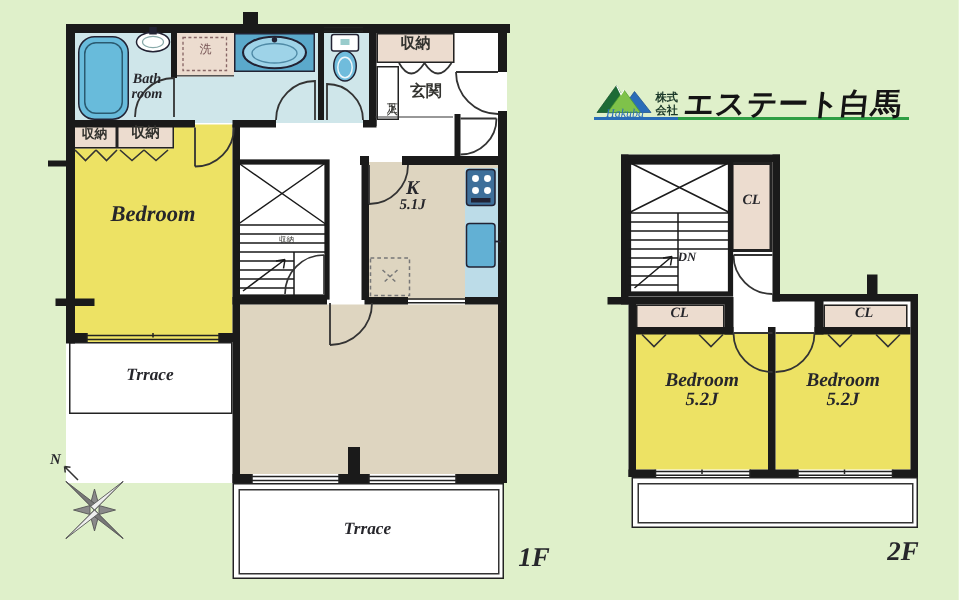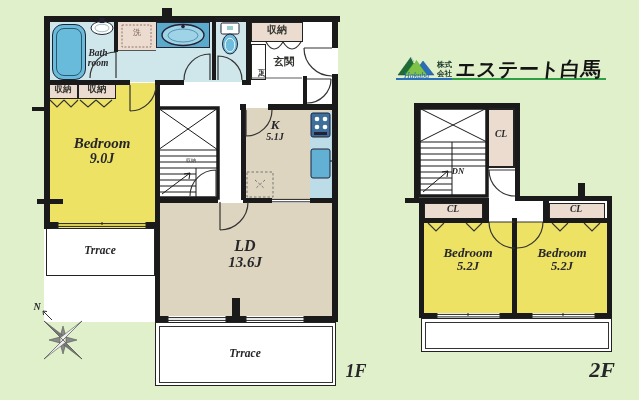--- a/index.html
+++ b/index.html
@@ -230,48 +230,43 @@
   <div class="lbl z7" style="left:78px;top:49px;width:40px;font-size:9.5px;"><span>Bath room</span></div>
   <div class="jp z7" style="left:48px;top:85px;width:30px;font-size:8.5px;"><span>収納</span></div>
   <div class="jp z7" style="left:78px;top:84px;width:38px;font-size:9.5px;"><span>収納</span></div>
   <div class="jp z7" style="left:251px;top:25px;width:52px;font-size:10px;"><span>収納</span></div>
   <div class="jp z7 vert" style="left:253px;top:47px;width:12px;height:32px;font-size:7.5px;font-weight:normal;"><span>下足入</span></div>
   <div class="jp z7" style="left:264px;top:56px;width:40px;font-size:10.5px;"><span>玄関</span></div>
   <div class="jp z7" style="left:128px;top:29px;width:18px;font-size:8px;font-weight:normal;color:#755;"><span>洗</span></div>
   <div class="jp z7" style="left:182px;top:158px;width:18px;font-size:5px;font-weight:normal;"><span>収納</span></div>
   <div class="lbl z7" style="left:56px;top:136px;width:92px;font-size:15px;">
     <div>Bedroom</div>
-      <div style="font-size:14px;">9.0J</div>
   </div>
   <div class="lbl z7" style="left:248px;top:118px;width:54px;font-size:13px;">
     <div>K</div>
       <div style="font-size:10px;">5.1J</div>
-  </div>
-  <div class="lbl z7" style="left:200px;top:238px;width:90px;font-size:16px;">
-    <div>LD</div>
-      <div style="font-size:15px;">13.6J</div>
   </div>
   <div class="lbl z7" style="left:58px;top:244px;width:84px;font-size:11.5px;"><span>Trrace</span></div>
   <div class="lbl z7" style="left:200px;top:347px;width:90px;font-size:11.5px;"><span>Trrace</span></div>
   <div class="lbl z7" style="left:336px;top:362px;width:40px;font-size:18px;"><span>1F</span></div>
   <div class="lbl z7" style="left:30px;top:302px;width:14px;font-size:10px;"><span>N</span></div>
 
   <div class="lbl z7" style="left:487px;top:130px;width:28px;font-size:9.5px;"><span>CL</span></div>
   <div class="lbl z7" style="left:438px;top:205px;width:30px;font-size:9.5px;"><span>CL</span></div>
   <div class="lbl z7" style="left:560px;top:205px;width:32px;font-size:9.5px;"><span>CL</span></div>
   <div class="lbl z7" style="left:444px;top:167px;width:28px;font-size:8.5px;"><span>DN</span></div>
   <div class="lbl z7" style="left:424px;top:246px;width:88px;font-size:13px;">
     <div>Bedroom</div>
       <div style="font-size:12.5px;">5.2J</div>
   </div>
   <div class="lbl z7" style="left:517px;top:246px;width:90px;font-size:13px;">
     <div>Bedroom</div>
       <div style="font-size:12.5px;">5.2J</div>
   </div>
-  <div class="lbl z7" style="left:582px;top:358px;width:40px;font-size:22px;"><span>2F</span></div>
+  <div class="lbl z7" style="left:582px;top:358px;width:40px;font-size:18px;"><span>2F</span></div>
 
   <div class="logo-prefix z7" style="left:437px;top:60px;">
     <div>株式</div>
       <div>会社</div>
   </div>
   <div class="logo-name z7" style="left:456px;top:56px;"><span>エステート白馬</span></div>
   <div class="logo-script z7" style="left:404px;top:71px;"><span>Hakuba</span></div>
 
 </div>
 

